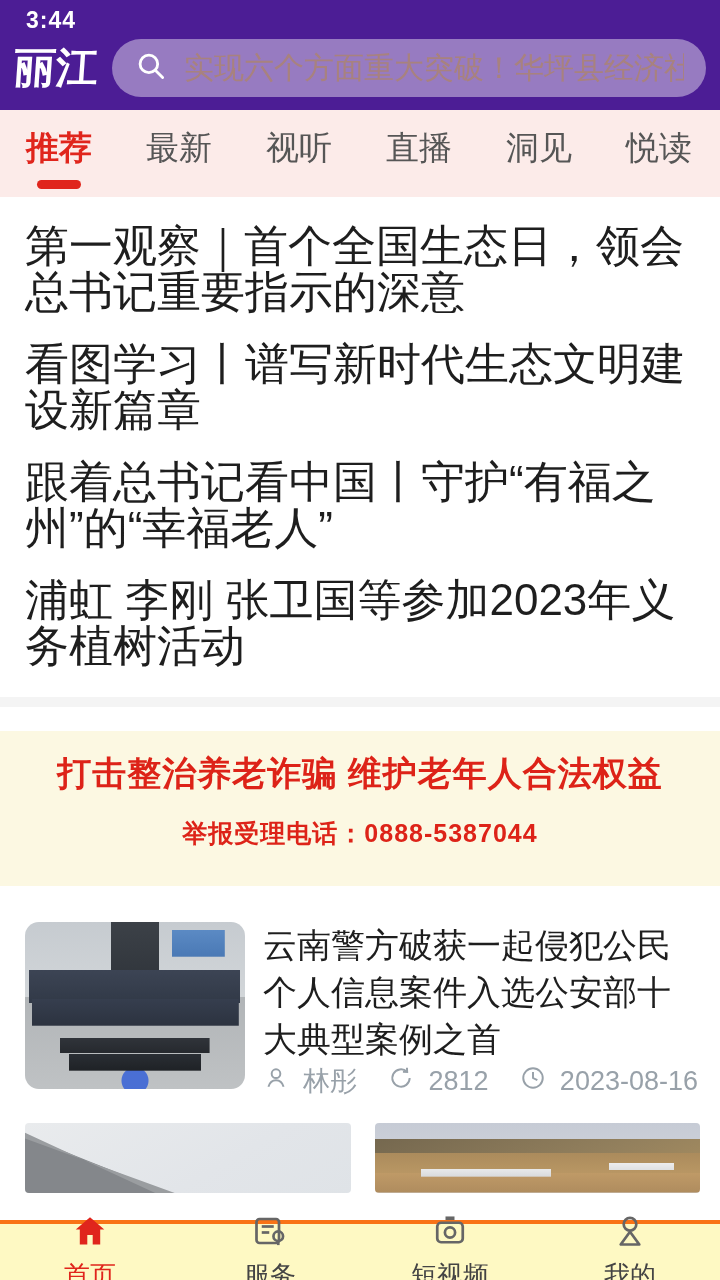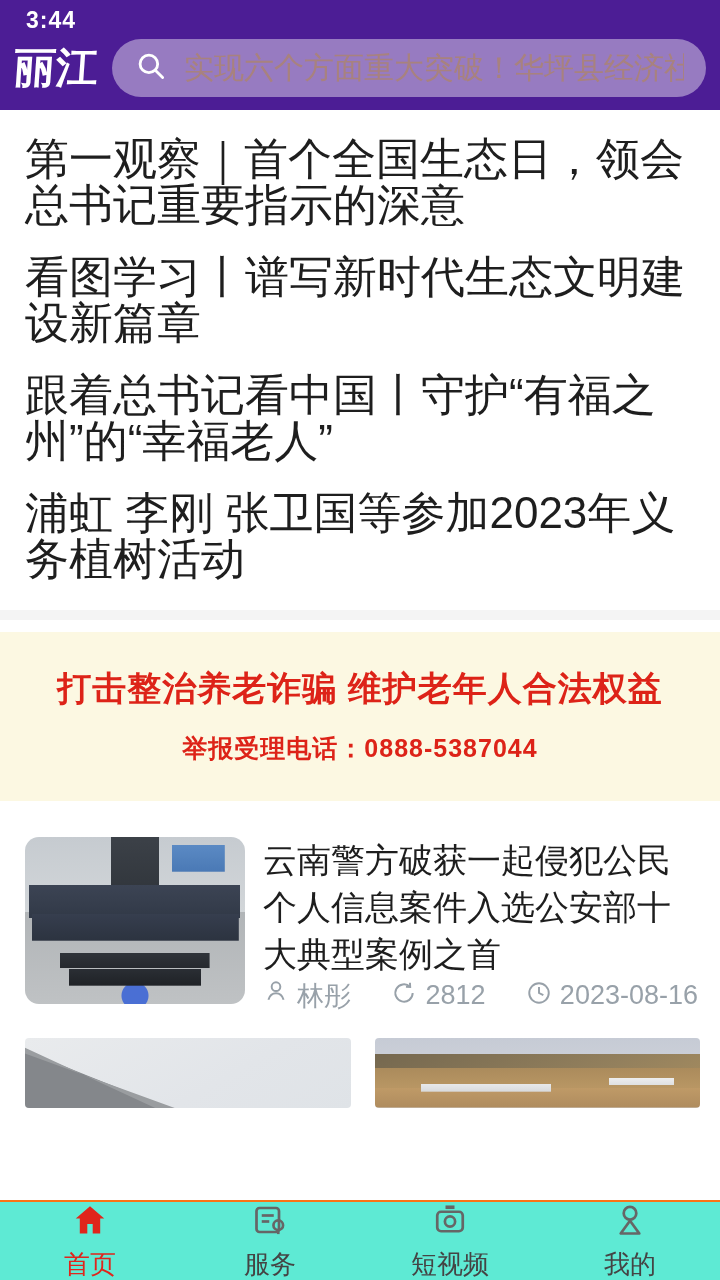--- a/index.html
+++ b/index.html
@@ -25,21 +25,21 @@
   .tab { display:flex; flex-direction:column; align-items:center; font-size:33px; color:#565656; }
   .tab::after { content:""; width:44px; height:9px; border-radius:5px; background:transparent; margin-top:9px; }
   .tab.active { color:#e0251c; font-weight:bold; }
   .tab.active::after { background:#e0251c; }
 
   
   .headline { font-size:44px; line-height:46px; color:#1e1e1e; padding:0 28px 0 25px; margin-top:26px; }
   .divider { height:10px; background:#f4f4f4; margin-top:28px; }
 
   
-  .banner { background:#fcf8e2; margin-top:12px; padding:34px 10px 36px; text-align:center; }
+  .banner { background:#fcf8e2; margin-top:24px; padding:20px 10px 36px; text-align:center; }
   .banner-title { color:#dd2318; font-size:34px; font-weight:bold; letter-spacing:1px; }
   .banner-phone { color:#dd2318; font-size:25px; font-weight:bold; margin-top:20px; letter-spacing:1px; }
 
   
   .news-card { display:flex; margin:36px 18px 0 25px; }
   .thumb { width:220px; height:167px; border-radius:14px; flex-shrink:0; overflow:hidden; position:relative;
     background:
       linear-gradient(#2a2e34,#1f2226) 50% 88% / 60% 10% no-repeat,
       linear-gradient(#30343a,#26292e) 50% 76% / 68% 9% no-repeat,
       radial-gradient(circle at 50% 95%, #4a6fd4 0 13px, rgba(0,0,0,0) 14px) no-repeat,
@@ -47,43 +47,43 @@
       linear-gradient(#3c4454,#313947) 50% 36% / 96% 20% no-repeat,
       linear-gradient(#3c4148,#2e3339) 50% 0 / 22% 42% no-repeat,
       linear-gradient(#5b8ac4,#4a79b5) 88% 6% / 24% 16% no-repeat,
       linear-gradient(#c6cbd0,#d2d6d9) 0 0 / 100% 45% no-repeat,
       linear-gradient(#a6aaad,#bfc2c4);
   }
   .card-right { flex:1; margin-left:18px; display:flex; flex-direction:column; }
   .card-title { font-size:34px; line-height:47px; color:#1e1e1e; }
   .card-meta { margin-top:auto; display:flex; align-items:center; justify-content:space-between;
                color:#98a1a9; font-size:27px; padding:0 4px 0 0; }
-  .meta-item { display:flex; gap:8px; }
+  .meta-item { display:flex; align-items:center; gap:14px; }
   .meta-item svg { flex-shrink:0; }
 
   
   .bottom-headline { margin:52px 22px 0 25px; font-size:34px; line-height:46px; color:#1e1e1e; }
   .photo-row { display:flex; gap:24px; margin:24px 20px 0 25px; height:70px; overflow:hidden; }
   .photo { flex:1; border-radius:4px; position:relative; overflow:hidden; }
   .photo-left { background:linear-gradient(150deg,#e9ebed 0%,#e2e5e9 60%,#dfe3e7 100%); }
   .photo-left::before { content:""; position:absolute; inset:0; background:#84878b;
       clip-path:polygon(0 18%, 0 100%, 44% 100%); }
   .photo-left::after { content:""; position:absolute; inset:0; background:#9a9da0;
       clip-path:polygon(0 14%, 0 22%, 46% 100%, 40% 100%); }
   .photo-right { background:
       linear-gradient(#e8e9ea,#d8dadc) 24% 74% / 40% 11% no-repeat,
       linear-gradient(#ededee,#dfe0e1) 90% 64% / 20% 10% no-repeat,
       linear-gradient(#bf9a67,#af8c5e) 0 100% / 100% 28% no-repeat,
       linear-gradient(#ab8b5c,#b99764) 50% 62% / 100% 30% no-repeat,
       linear-gradient(155deg,#75684f,#93805d 70%,#a28a5f) 50% 34% / 100% 34% no-repeat,
       linear-gradient(#c6cbd5,#d7d9de); }
 
   
-  .bottom-nav { position:absolute; left:0; right:0; bottom:0; height:80px; background:#5eead4;
-      border-top:2px solid #f97316; display:flex; align-items:center; }
+  .bottom-nav { position:absolute; left:0; right:0; bottom:0; height:60px; background:#fef9c3;
+      border-top:4px solid #f97316; display:flex; align-items:center; }
   .nav-item { flex:1; display:flex; flex-direction:column; align-items:center; justify-content:center;
       color:#666; padding-top:2px; }
   .nav-label { font-size:26px; color:#444; margin-top:5px; }
   .nav-item.active { color:#e0251c; }
   .nav-item.active .nav-label { color:#e0251c; }
 </style>
 </head>
 <body>
 
 <div class="screen">
@@ -99,20 +99,28 @@
           <svg width="34" height="34" viewBox="0 0 24 24">
             <circle cx="10.5" cy="10.5" r="6.2" fill="none" stroke="#ffffff" stroke-width="2"></circle>
             <line x1="15.2" y1="15.2" x2="20.2" y2="20.2" stroke="#ffffff" stroke-width="2" stroke-linecap="round"></line>
           </svg>
         </span>
         <span class="search-text">实现六个方面重大突破！华坪县经济社会发展更'</span>
       </div>
     </div>
   </div>
 
+  <div class="tabbar">
+    <div class="tab active">推荐</div>
+    <div class="tab">最新</div>
+    <div class="tab">视听</div>
+    <div class="tab">直播</div>
+    <div class="tab">洞见</div>
+    <div class="tab">悦读</div>
+  </div>
 
   <div class="headline">第一观察｜首个全国生态日，领会总书记重要指示的深意</div>
   <div class="headline">看图学习丨谱写新时代生态文明建设新篇章</div>
   <div class="headline">跟着总书记看中国丨守护“有福之州”的“幸福老人”</div>
   <div class="headline">浦虹 李刚 张卫国等参加2023年义务植树活动</div>
 
   <div class="divider"></div>
 
   <div class="banner">
     <div class="banner-title">打击整治养老诈骗 维护老年人合法权益</div>

